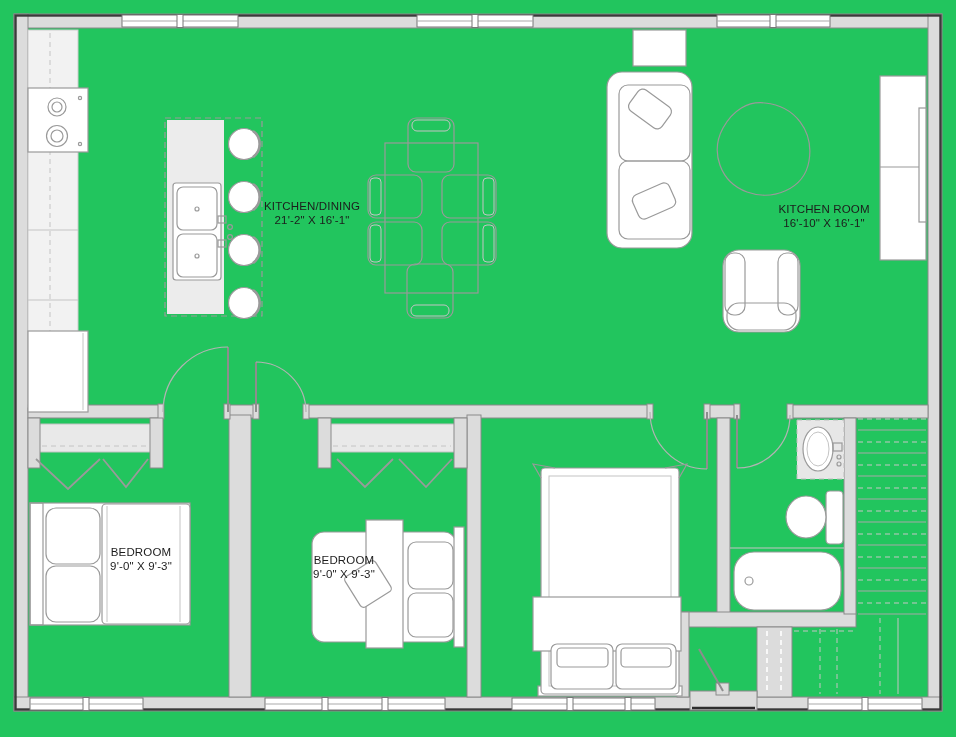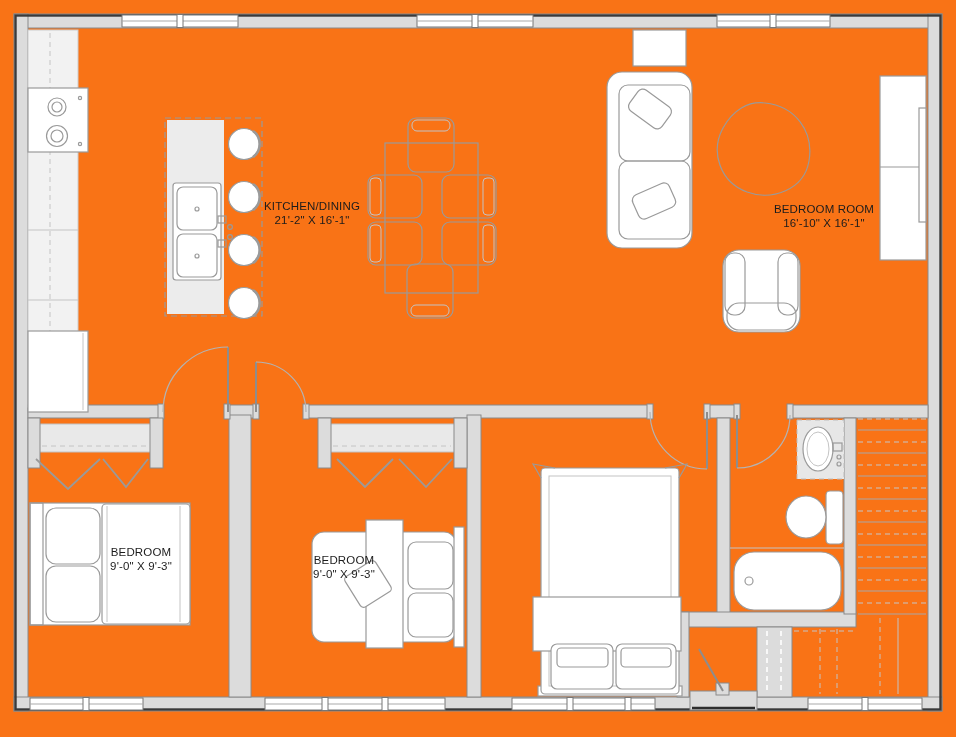--- a/index.html
+++ b/index.html
@@ -1,16 +1,16 @@
 <!DOCTYPE html>
 <html style="--wall-fill: #dcdcdc; --wall-stroke: #8a8a8a; --outline: #3a3a3a; --line: #9a9a9a; --line-light: #c4c4c4; --counter: #f2f2f2; --island: #ececec; --closet-shelf: #e9e9e9; --fixture-fill: #e7e7e7; --ink: #1c1c1c;"><head>
 <meta charset="utf-8">
 <style>
   html,body{margin:0;padding:0;background:#fff;}
-  .plan{position:relative;width:956px;height:737px;background:#f97316;overflow:hidden;
+  .plan{position:relative;width:956px;height:737px;background:#22c55e;overflow:hidden;
         font-family:"Liberation Sans",sans-serif;}
   .plan svg{position:absolute;left:0;top:0;}
   
   .wall{fill:var(--wall-fill);stroke:var(--wall-stroke);stroke-width:1;}
   .outline{fill:none;stroke:var(--outline);stroke-width:2.4;}
   .f{fill:#fff;stroke:var(--line);stroke-width:1.2;}
   .fn{fill:none;stroke:var(--line);stroke-width:1.2;}
   .fl{fill:none;stroke:var(--line-light);stroke-width:1;}
   .dash{stroke-dasharray:6 4;}
   .sdash{stroke-dasharray:5 4;}
@@ -302,21 +302,21 @@
     <path class="fl sdash" d="M820 629 V694 M837 629 V694 M794 631 H853 M880 618 V694"></path>
     <path class="fl" d="M898 618 V694"></path>
   </g>
 </svg>
 
   <div class="room-label" style="left:312px;top:213px">
     <div>KITCHEN/DINING</div>
     <div>21'-2" X 16'-1"</div>
   </div>
   <div class="room-label" style="left:824px;top:216px">
-    <div>BEDROOM ROOM</div>
+    <div>KITCHEN ROOM</div>
     <div>16'-10" X 16'-1"</div>
   </div>
   <div class="room-label" style="left:141px;top:559px">
     <div>BEDROOM</div>
     <div>9'-0" X 9'-3"</div>
   </div>
   <div class="room-label" style="left:344px;top:567px">
     <div>BEDROOM</div>
     <div>9'-0" X 9'-3"</div>
   </div>

